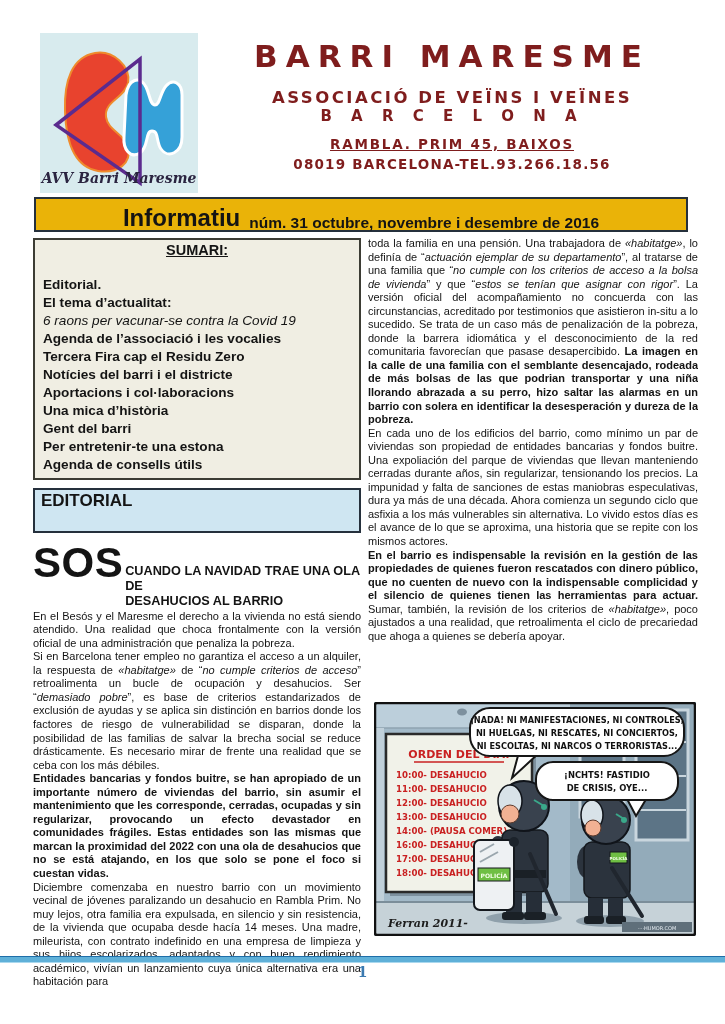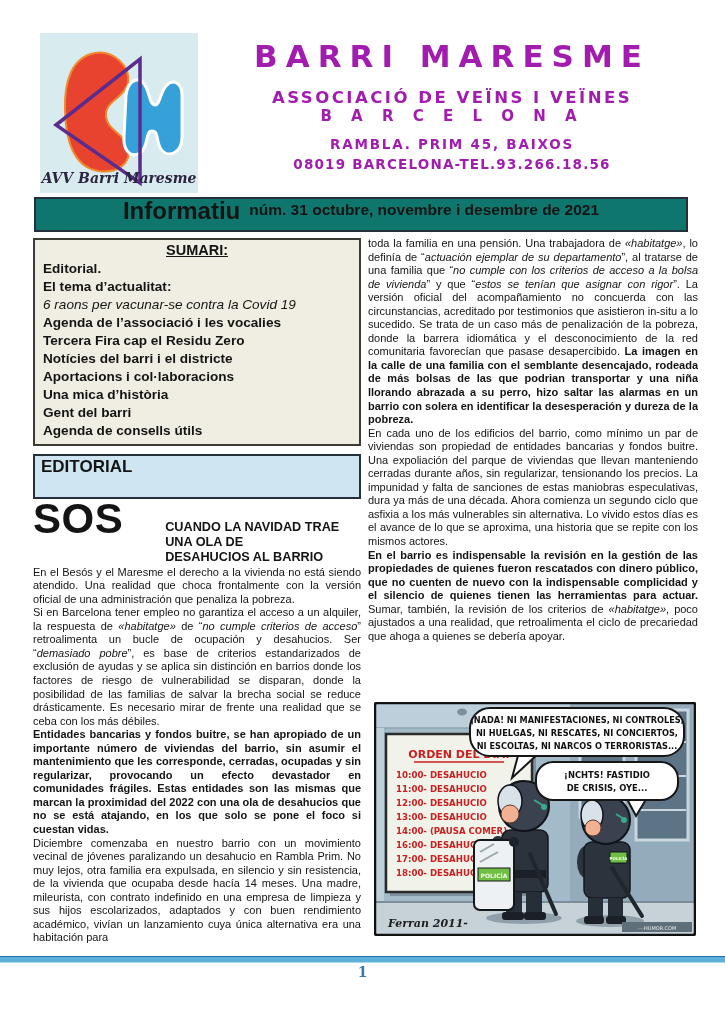--- a/index.html
+++ b/index.html
@@ -2,46 +2,46 @@
 <html lang="es"><head>
 <meta charset="utf-8">
 <title>Informatiu Barri Maresme</title>
 <style>
   html,body{margin:0;padding:0;background:#9a9a9a;}
   .page{position:relative;width:725px;height:1024px;background:#ffffff;margin:0 auto;
         font-family:"Liberation Sans",sans-serif;color:#141414;overflow:hidden;}
 
   
   .logo-box{position:absolute;left:40px;top:33px;width:158px;height:160px;}
-  .org-block{position:absolute;left:212px;top:38px;width:480px;text-align:center;color:#a21caf;
+  .org-block{position:absolute;left:212px;top:38px;width:480px;text-align:center;color:#7f1d1d;
              font-family:"DejaVu Sans",sans-serif;}
   .org-title{font-weight:800;font-size:31px;letter-spacing:8px;white-space:nowrap;}
   .org-sub{margin-top:14px;font-size:16.5px;font-weight:bold;letter-spacing:2.5px;white-space:nowrap;}
   .org-city{margin-top:0;font-size:15px;font-weight:bold;letter-spacing:7px;}
-  .org-addr1{margin-top:11px;font-size:13.5px;font-weight:bold;letter-spacing:1.8px;}
+  .org-addr1{margin-top:11px;font-size:13.5px;font-weight:bold;letter-spacing:1.8px;text-decoration:underline;}
   .org-addr2{margin-top:4px;font-size:13.5px;font-weight:bold;letter-spacing:1.2px;}
 
   
-  .banner{position:absolute;left:34px;top:197px;width:650px;height:31px;background:#0f766e;
-          border:2px solid #25303c;display:flex;align-items:flex-start;justify-content:center;gap:9px;}
+  .banner{position:absolute;left:34px;top:197px;width:650px;height:31px;background:#eab308;
+          border:2px solid #25303c;display:flex;align-items:flex-end;justify-content:center;gap:9px;}
   .banner-title{font-size:24px;font-weight:bold;line-height:1;}
   .banner-sub{font-size:15.5px;font-weight:bold;line-height:1;padding-top:3px;}
 
   
   .col-left{position:absolute;left:33px;top:238px;width:328px;}
   .col-right{position:absolute;left:368px;top:237px;width:330px;}
 
   .sumari-box{background:#f0eee3;border:2px solid #3c3c34;padding:2px 8px 4px 8px;}
-  .sumari-title{text-align:center;font-weight:bold;font-size:14.5px;text-decoration:underline;margin-bottom:2px;}
+  .sumari-title{text-align:center;font-weight:bold;font-size:14.5px;text-decoration:underline;margin-bottom:18px;}
   .sumari-item{font-weight:bold;font-size:13.6px;line-height:18px;white-space:nowrap;}
   .sumari-item.i{font-weight:normal;font-style:italic;}
 
   .editorial-bar{margin-top:8px;background:#cfe6f2;border:2px solid #25303c;
                  font-weight:bold;font-size:17px;padding:1px 6px 20px;}
-  .sos-row{margin-top:1px;display:flex;align-items:flex-start;gap:40px;}
+  .sos-row{margin-top:11px;display:flex;align-items:flex-start;}
   .sos{font-size:42px;font-weight:bold;line-height:38px;letter-spacing:0.5px;font-family:"Liberation Sans",sans-serif;}
   .headline{font-weight:bold;font-size:12.7px;line-height:15.2px;padding-top:20px;padding-left:2px;}
 
   .body-text p{margin:0;text-align:justify;font-size:11px;line-height:13.55px;
                font-family:"Liberation Sans",sans-serif;}
   .left-body{height:405px;overflow:hidden;}
   .right-body{height:460px;overflow:hidden;}
   .b{font-weight:bold;}
   .i{font-style:italic;}
 
@@ -75,36 +75,37 @@
   <div class="org-block">
     <div class="org-title">BARRI MARESME</div>
     <div class="org-sub">ASSOCIACIÓ DE VEÏNS I VEÏNES</div>
     <div class="org-city">B A R C E L O N A</div>
     <div class="org-addr1">RAMBLA. PRIM 45, BAIXOS</div>
     <div class="org-addr2">08019 BARCELONA-TEL.93.266.18.56</div>
   </div>
 
   <div class="banner">
     <span class="banner-title">Informatiu</span>
-    <span class="banner-sub">núm. 31  octubre, novembre i desembre de 2021</span>
+    <span class="banner-sub">núm. 31  octubre, novembre i desembre de 2016</span>
   </div>
 
   <div class="col-left">
     <div class="sumari-box">
       <div class="sumari-title">SUMARI:</div>
       <div>
           <div class="sumari-item">Editorial.</div>
           <div class="sumari-item">El tema d’actualitat:</div>
           <div class="sumari-item i">6 raons per vacunar-se contra la Covid 19</div>
           <div class="sumari-item">Agenda de l’associació i les vocalies</div>
           <div class="sumari-item">Tercera Fira cap el Residu Zero</div>
           <div class="sumari-item">Notícies del barri i el districte</div>
           <div class="sumari-item">Aportacions i col·laboracions</div>
           <div class="sumari-item">Una mica d’història</div>
           <div class="sumari-item">Gent del barri</div>
+          <div class="sumari-item">Per entretenir-te una estona</div>
           <div class="sumari-item">Agenda de consells útils</div>
         </div>
     </div>
 
     <div class="editorial-bar">EDITORIAL</div>
 
     <div class="sos-row">
       <span class="sos">SOS</span>
       <span class="headline">
         <span>CUANDO LA NAVIDAD TRAE UNA OLA DE</span><br>

